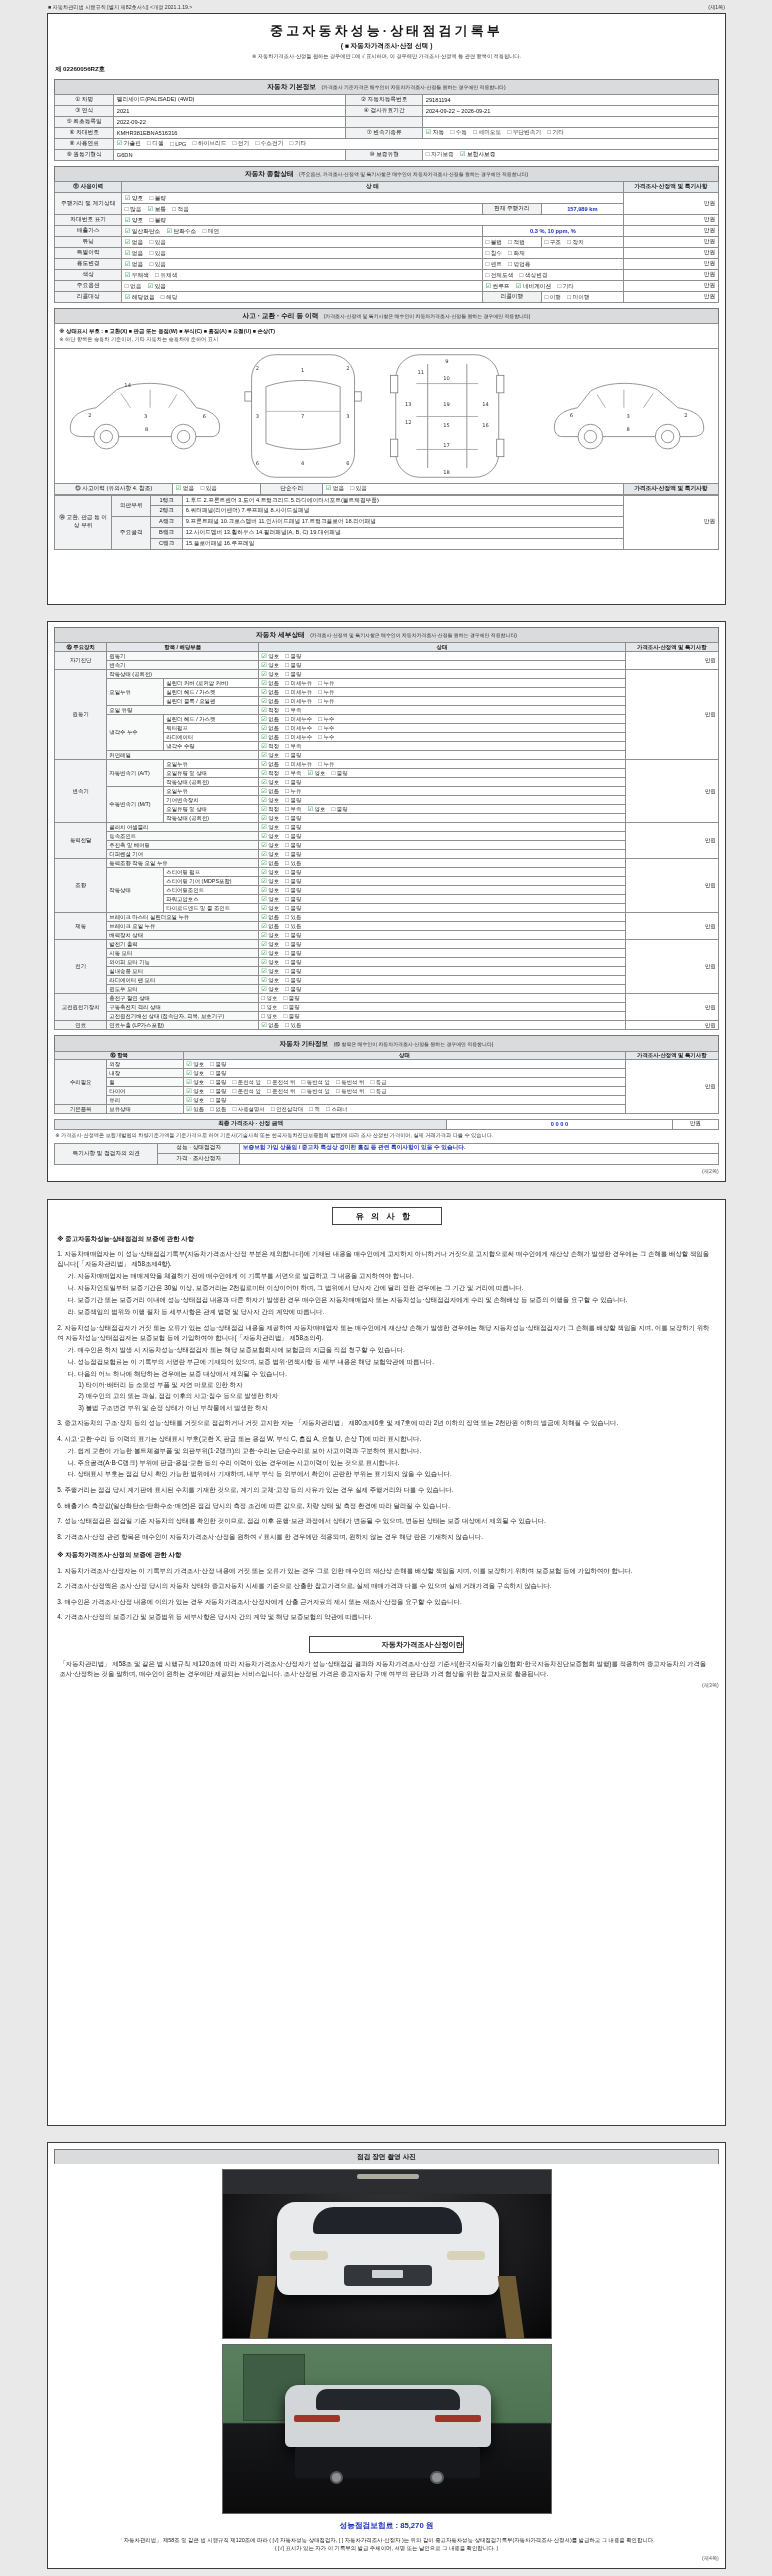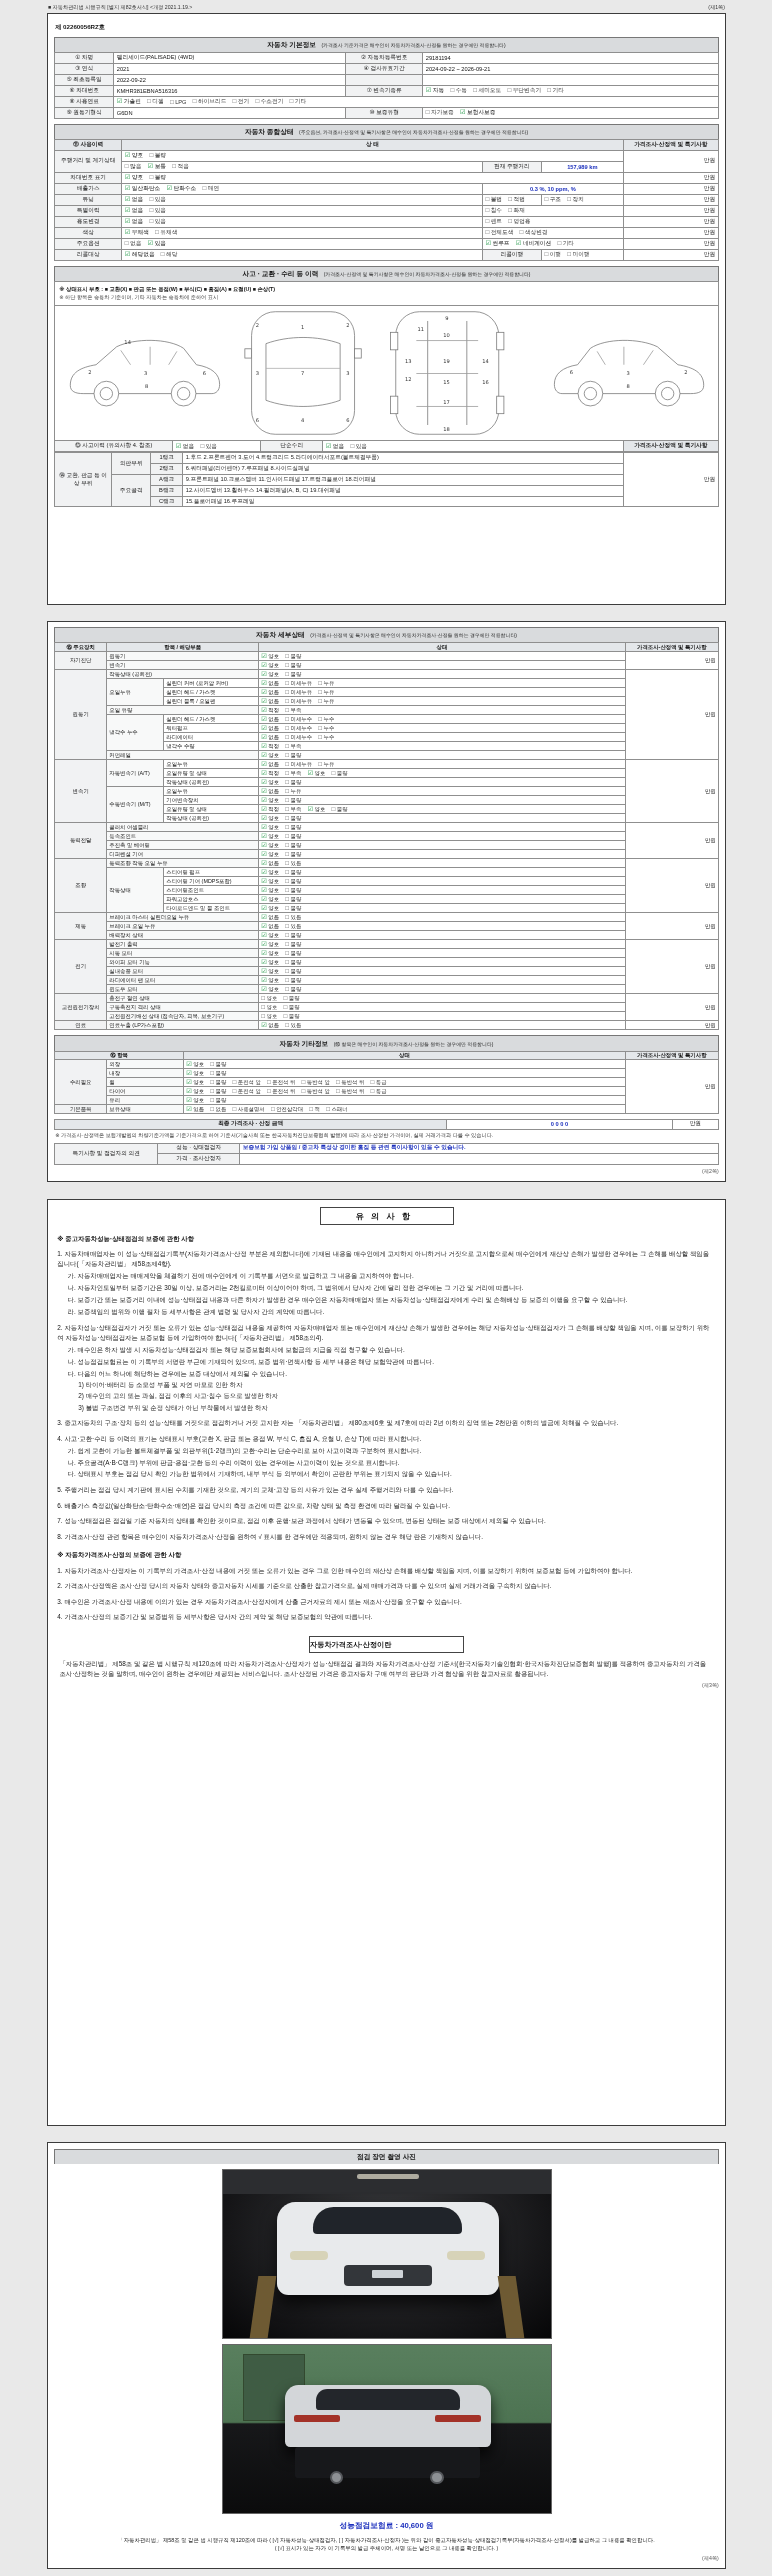--- a/index.html
+++ b/index.html
@@ -36,27 +36,27 @@
   .chk{white-space:nowrap;color:#333}
   .chk .cb{margin-right:1.5px;color:#555;font-size:6.2px}
   .chk.on{color:#101010}
   .chk.on .cb{color:#17933f;font-weight:bold}
   .legend{font-size:5.4px;margin:3.1px 1px 1px;font-weight:bold}
   .legend2{font-size:5.2px;color:#444;margin:0 1px 3.1px}
   .diagwrap{border:0.5px solid #8f8f8f;border-bottom:none;background:#fff;text-align:center;padding:2.1px 0 0}
   .notefinal{font-size:5.2px;color:#333;margin:2.1px 1px}
   .pagemark{font-size:5.2px;color:#555;text-align:right;margin-top:3.1px}
   
-  .noticetitle{width:134px;margin:2.1px auto 7.2px;border:0.8px solid #444;text-align:center;font-size:8.2px;font-weight:bold;letter-spacing:7.2px;padding:2.6px 0}
+  .noticetitle{width:110px;margin:2.1px auto 7.2px;border:0.8px solid #444;text-align:center;font-size:8.2px;font-weight:bold;letter-spacing:7.2px;padding:2.6px 0}
   .np{font-size:6.4px;line-height:1.62;margin:0 3.1px}
   .np.head{font-weight:bold;margin-top:8.2px;margin-bottom:3.1px}
   .np.num{margin-top:5.2px;text-indent:0}
   .np.sub{margin-left:13.4px;margin-top:1.5px}
   .np.sub2{margin-left:24px;margin-top:1px;color:#222}
-  .pricingbox{width:155px;margin:13.4px auto 5.2px;border:0.8px solid #444;text-align:left;font-size:7.2px;font-weight:bold;padding:2.6px 0}
+  .pricingbox{width:155px;margin:13.4px auto 5.2px;border:0.8px solid #444;text-align:right;font-size:7.2px;font-weight:bold;padding:2.6px 0}
   .pricingtext{font-size:6.4px;line-height:1.62;margin:0 5.2px}
   
   .photo{width:330px;height:170px;margin:5.2px auto;position:relative;overflow:hidden;border:0.5px solid #666}
   .p1{background:radial-gradient(ellipse at 50% 35%, #3a3b3e 0%, #151517 70%, #060607 100%)}
   .ph-ceiling{position:absolute;top:0;left:0;right:0;height:24px;background:#2c2d30}
   .ph-lamp{position:absolute;top:4.1px;left:134px;width:62px;height:5.2px;background:#cfcabc;border-radius:2.1px;opacity:.8}
   .ph-car{position:absolute;top:32px;left:54px;width:222px;height:93px;background:#e8eaec;border-radius:18.5px 18.5px 11.3px 11.3px;box-shadow:0 9.3px 15.5px rgba(0,0,0,.7)}
   .ph-wind{position:absolute;top:5.2px;left:36px;width:149px;height:27px;background:#20242a;border-radius:20.6px 20.6px 4.1px 4.1px}
   .ph-light{position:absolute;top:49px;width:38px;height:9.3px;background:#d7d3b8;border-radius:4.1px}
   .ph-light.l{left:13.4px}.ph-light.r{right:13.4px}
@@ -83,20 +83,25 @@
 <body>
 
 <div class="doc">
 
   <div class="topline">
     <span>■ 자동차관리법 시행규칙 [별지 제82호서식] &lt;개정 2021.1.19.&gt;</span>
     <span>(제1쪽)</span>
   </div>
 
   <div class="box b1">
+    <div class="titlewrap">
+      <h1 class="title">중고자동차성능·상태점검기록부</h1>
+      <div class="subtitle">( ■ 자동차가격조사·산정 선택 )</div>
+      <div class="subnote">※ 자동차가격조사·산정을 원하는 경우에만 □에 √ 표시하며, 이 경우에만 가격조사·산정액 등 관련 항목이 적용됩니다.</div>
+    </div>
     <div class="docno">제 02260056RZ호</div>
 
     <div class="secbar">
       <span class="sectitle">자동차 기본정보</span>
       <span class="secnote">(가격조사 기준가격은 매수인이 자동차가격조사·산정을 원하는 경우에만 적용합니다)</span>
     </div>
     <table class="frm">
         <tbody id="tb-basic">
           <tr>
             <td class="lab" style="width: 59px;"><span>① 차명</span></td>
@@ -921,20 +926,20 @@
       <div class="ph-car2">
         <div class="ph-rearwin"></div>
         <div class="ph-tail l"></div>
         <div class="ph-tail r"></div>
       </div>
       <div class="ph-under"></div>
       <div class="ph-exh l"></div>
       <div class="ph-exh r"></div>
     </div>
 
-    <div class="fee"><span class="blue">성능점검보험료 : 40,600 원</span></div>
+    <div class="fee"><span class="blue">성능점검보험료 : 85,270 원</span></div>
     <div class="signline">「자동차관리법」 제58조 및 같은 법 시행규칙 제120조에 따라 ( [√] 자동차성능·상태점검자, [  ] 자동차가격조사·산정자 )는 위와 같이 중고자동차성능·상태점검기록부(자동차가격조사·산정서)를 발급하고 그 내용을 확인합니다.</div>
     <div class="signline">( [√] 표시가 있는 자가 이 기록부의 발급 주체이며, 서명 또는 날인으로 그 내용을 확인합니다. )</div>
     <div class="pagemark">(제4쪽)</div>
   </div>
 
 </div>
 
 
 </body></html>

